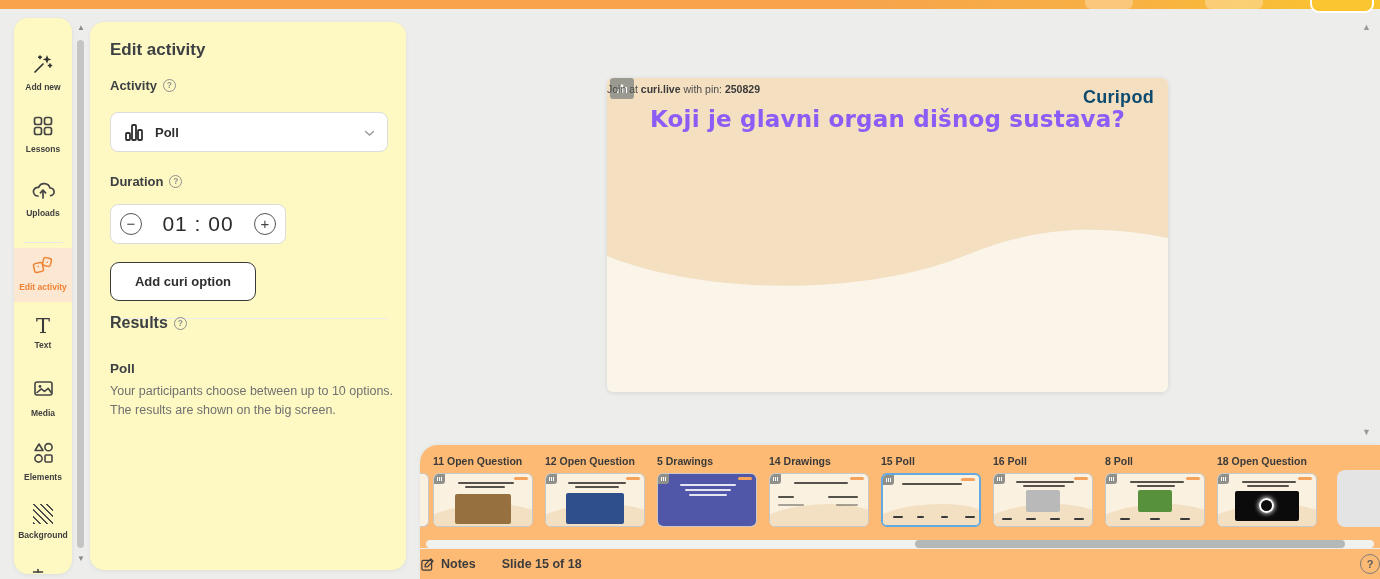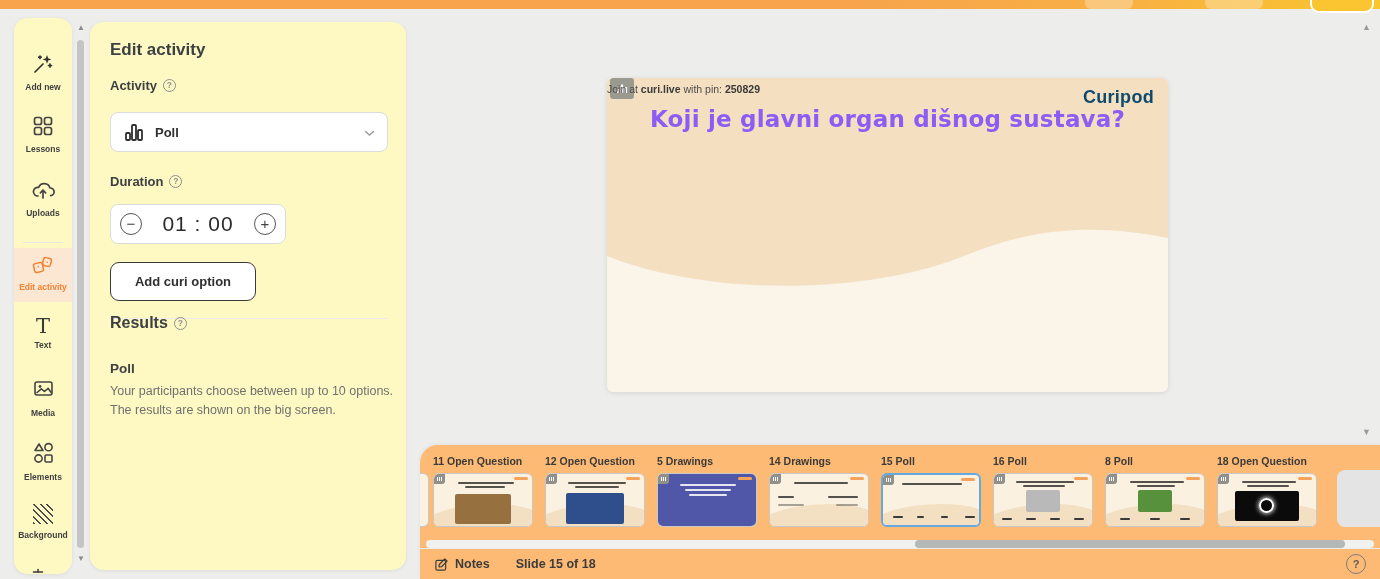--- a/index.html
+++ b/index.html
@@ -89,21 +89,21 @@
   .mini-logo { position:absolute; top:3px; right:4px; width:14px; height:3px; border-radius:2px; background:#f5a25d; z-index:3; }
   .mini-line { position:absolute; height:2px; background:#55524c; border-radius:1px; z-index:2; }
   .mini-line.light { background:rgba(255,255,255,.85); }
   .mini-img { position:absolute; left:50%; transform:translateX(-50%); border-radius:2px; z-index:2; }
   .mini-full { position:absolute; inset:0; z-index:1; }
   .mini-dash { position:absolute; width:10px; height:2px; background:#3a3a3a; border-radius:1px; z-index:2; }
   .placeholder-card { position:absolute; top:25px; left:917px; width:60px; height:57px; background:#e4e4e4; border-radius:8px; }
   .hscroll-track { position:absolute; left:6px; top:95px; width:948px; height:8px; background:#f1f1f0; border-radius:4px; }
   .hscroll-thumb { position:absolute; left:495px; top:95px; width:430px; height:8px; background:#b4b9b7; border-radius:4px; cursor:pointer; }
   .notesbar { position:absolute; left:0; top:103px; width:960px; height:31px; border-top:1px solid #ececec;
-    display:flex; align-items:center; padding:0 14px; }
+    display:flex; align-items:center; padding:0 0; }
   .notes-btn { display:flex; align-items:center; gap:6px; font-size:12.5px; font-weight:700; color:#3c3c3c; cursor:pointer; }
   .slide-counter { margin-left:26px; font-size:12.5px; font-weight:700; color:#3c3c3c; }
   .help-btn { margin-left:auto; width:20px; height:20px; border:1.4px solid #7c7c7c; border-radius:50%;
     display:flex; align-items:center; justify-content:center; font-size:11px; font-weight:700; color:#5c5c5c; cursor:pointer; }
 </style>
 </head>
 <body>
 
 <div id="app">
 

